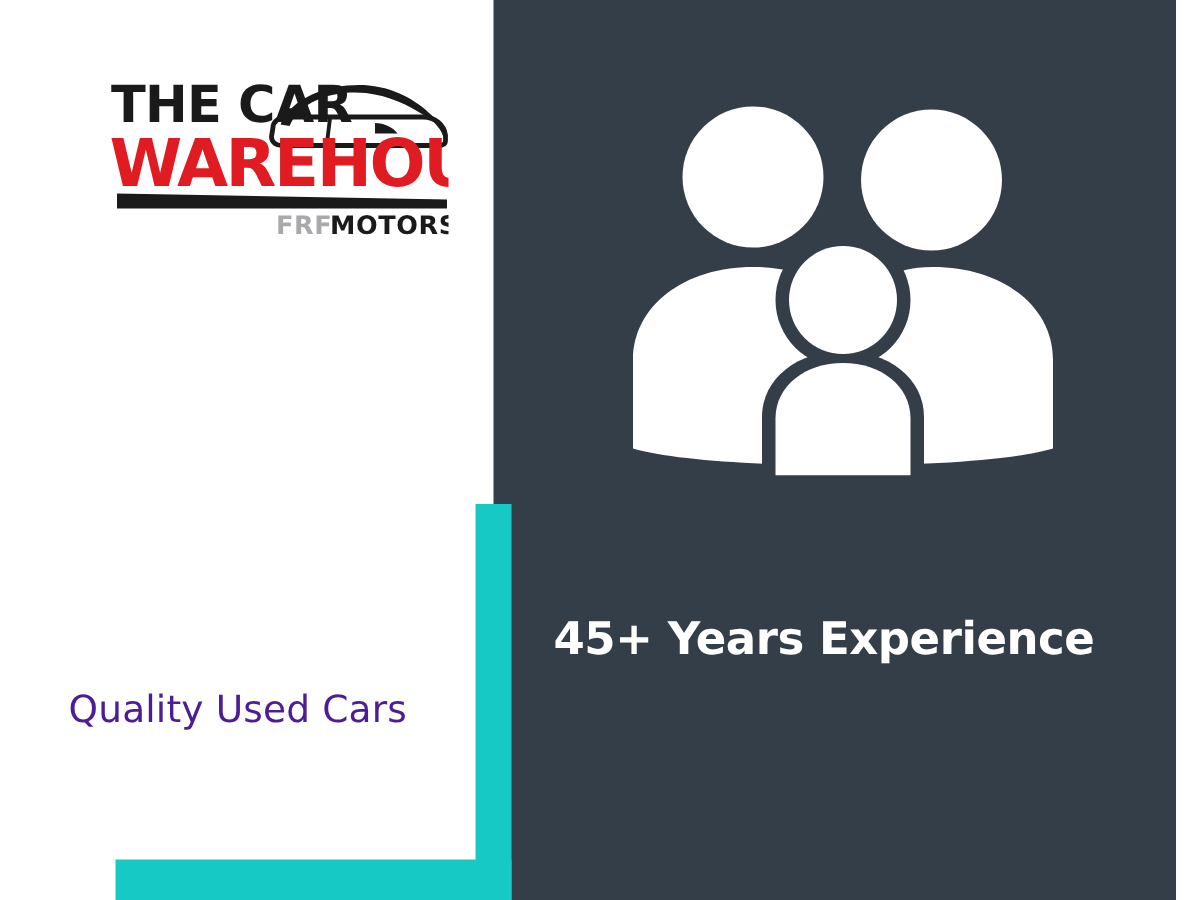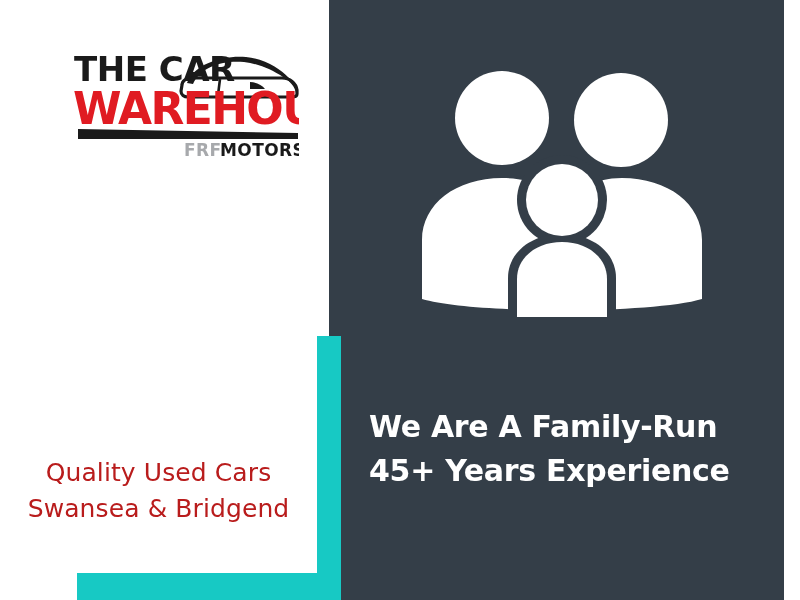--- a/index.html
+++ b/index.html
@@ -76,21 +76,21 @@
     left: 0px;
     top: 455px;
     width: 317px;
     text-align: center;
     z-index: 5;
   }
   .tagline-line {
     font-family: "DejaVu Sans", sans-serif;
     font-size: 25px;
     font-weight: 400;
-    color: #b91c1c;
+    color: #4c1d95;
     line-height: 36px;
     letter-spacing: 0.1px;
     white-space: nowrap;
   }
 
   
   .family-icon {
     position: absolute;
     left: 412px;
     top: 52px;
@@ -148,21 +148,20 @@
 
       <polygon points="4,84 224,88 224,94 4,94" fill="#1A1A1A"></polygon>
 
       <text x="110" y="111" font-family="DejaVu Sans, sans-serif" font-size="17" font-weight="bold" fill="#A7A9AC" letter-spacing="0.4">FRF</text>
       <text x="146" y="111" font-family="DejaVu Sans, sans-serif" font-size="17" font-weight="bold" fill="#1A1A1A" letter-spacing="0.4">MOTORS</text>
     </svg>
   </div>
 
   <div class="tagline">
     <div class="tagline-line">Quality Used Cars</div>
-    <div class="tagline-line">Swansea &amp; Bridgend</div>
   </div>
 
   <div class="family-icon">
     <svg viewBox="0 0 300 265" xmlns="http://www.w3.org/2000/svg">
 
       <circle cx="90" cy="66" r="47" fill="#FFFFFF"></circle>
       <circle cx="209" cy="68" r="47" fill="#FFFFFF"></circle>
 
       <path d="M10 247 L10 188 C10 152, 44 126, 90 126 C120 126, 146 137, 160 156
                C174 137, 180 126, 210 126 C256 126, 290 152, 290 188 L290 247
@@ -173,17 +172,16 @@
         <path d="M96 265 L96 226 C96 200, 120 182, 150 182 C180 182, 204 200, 204 226
                  L204 265 Z" fill="#343E48"></path>
         <circle cx="150" cy="148" r="36" fill="#FFFFFF"></circle>
         <path d="M105 265 L105 227 C105 205, 125 190, 150 190 C175 190, 195 205, 195 227
                  L195 265 Z" fill="#FFFFFF"></path>
       </g>
     </svg>
   </div>
 
   <div class="headline">
-    <div class="headline-line">We Are A Family-Run</div>
     <div class="headline-line">45+ Years Experience</div>
   </div>
 
 </div>
 
 </body></html>

